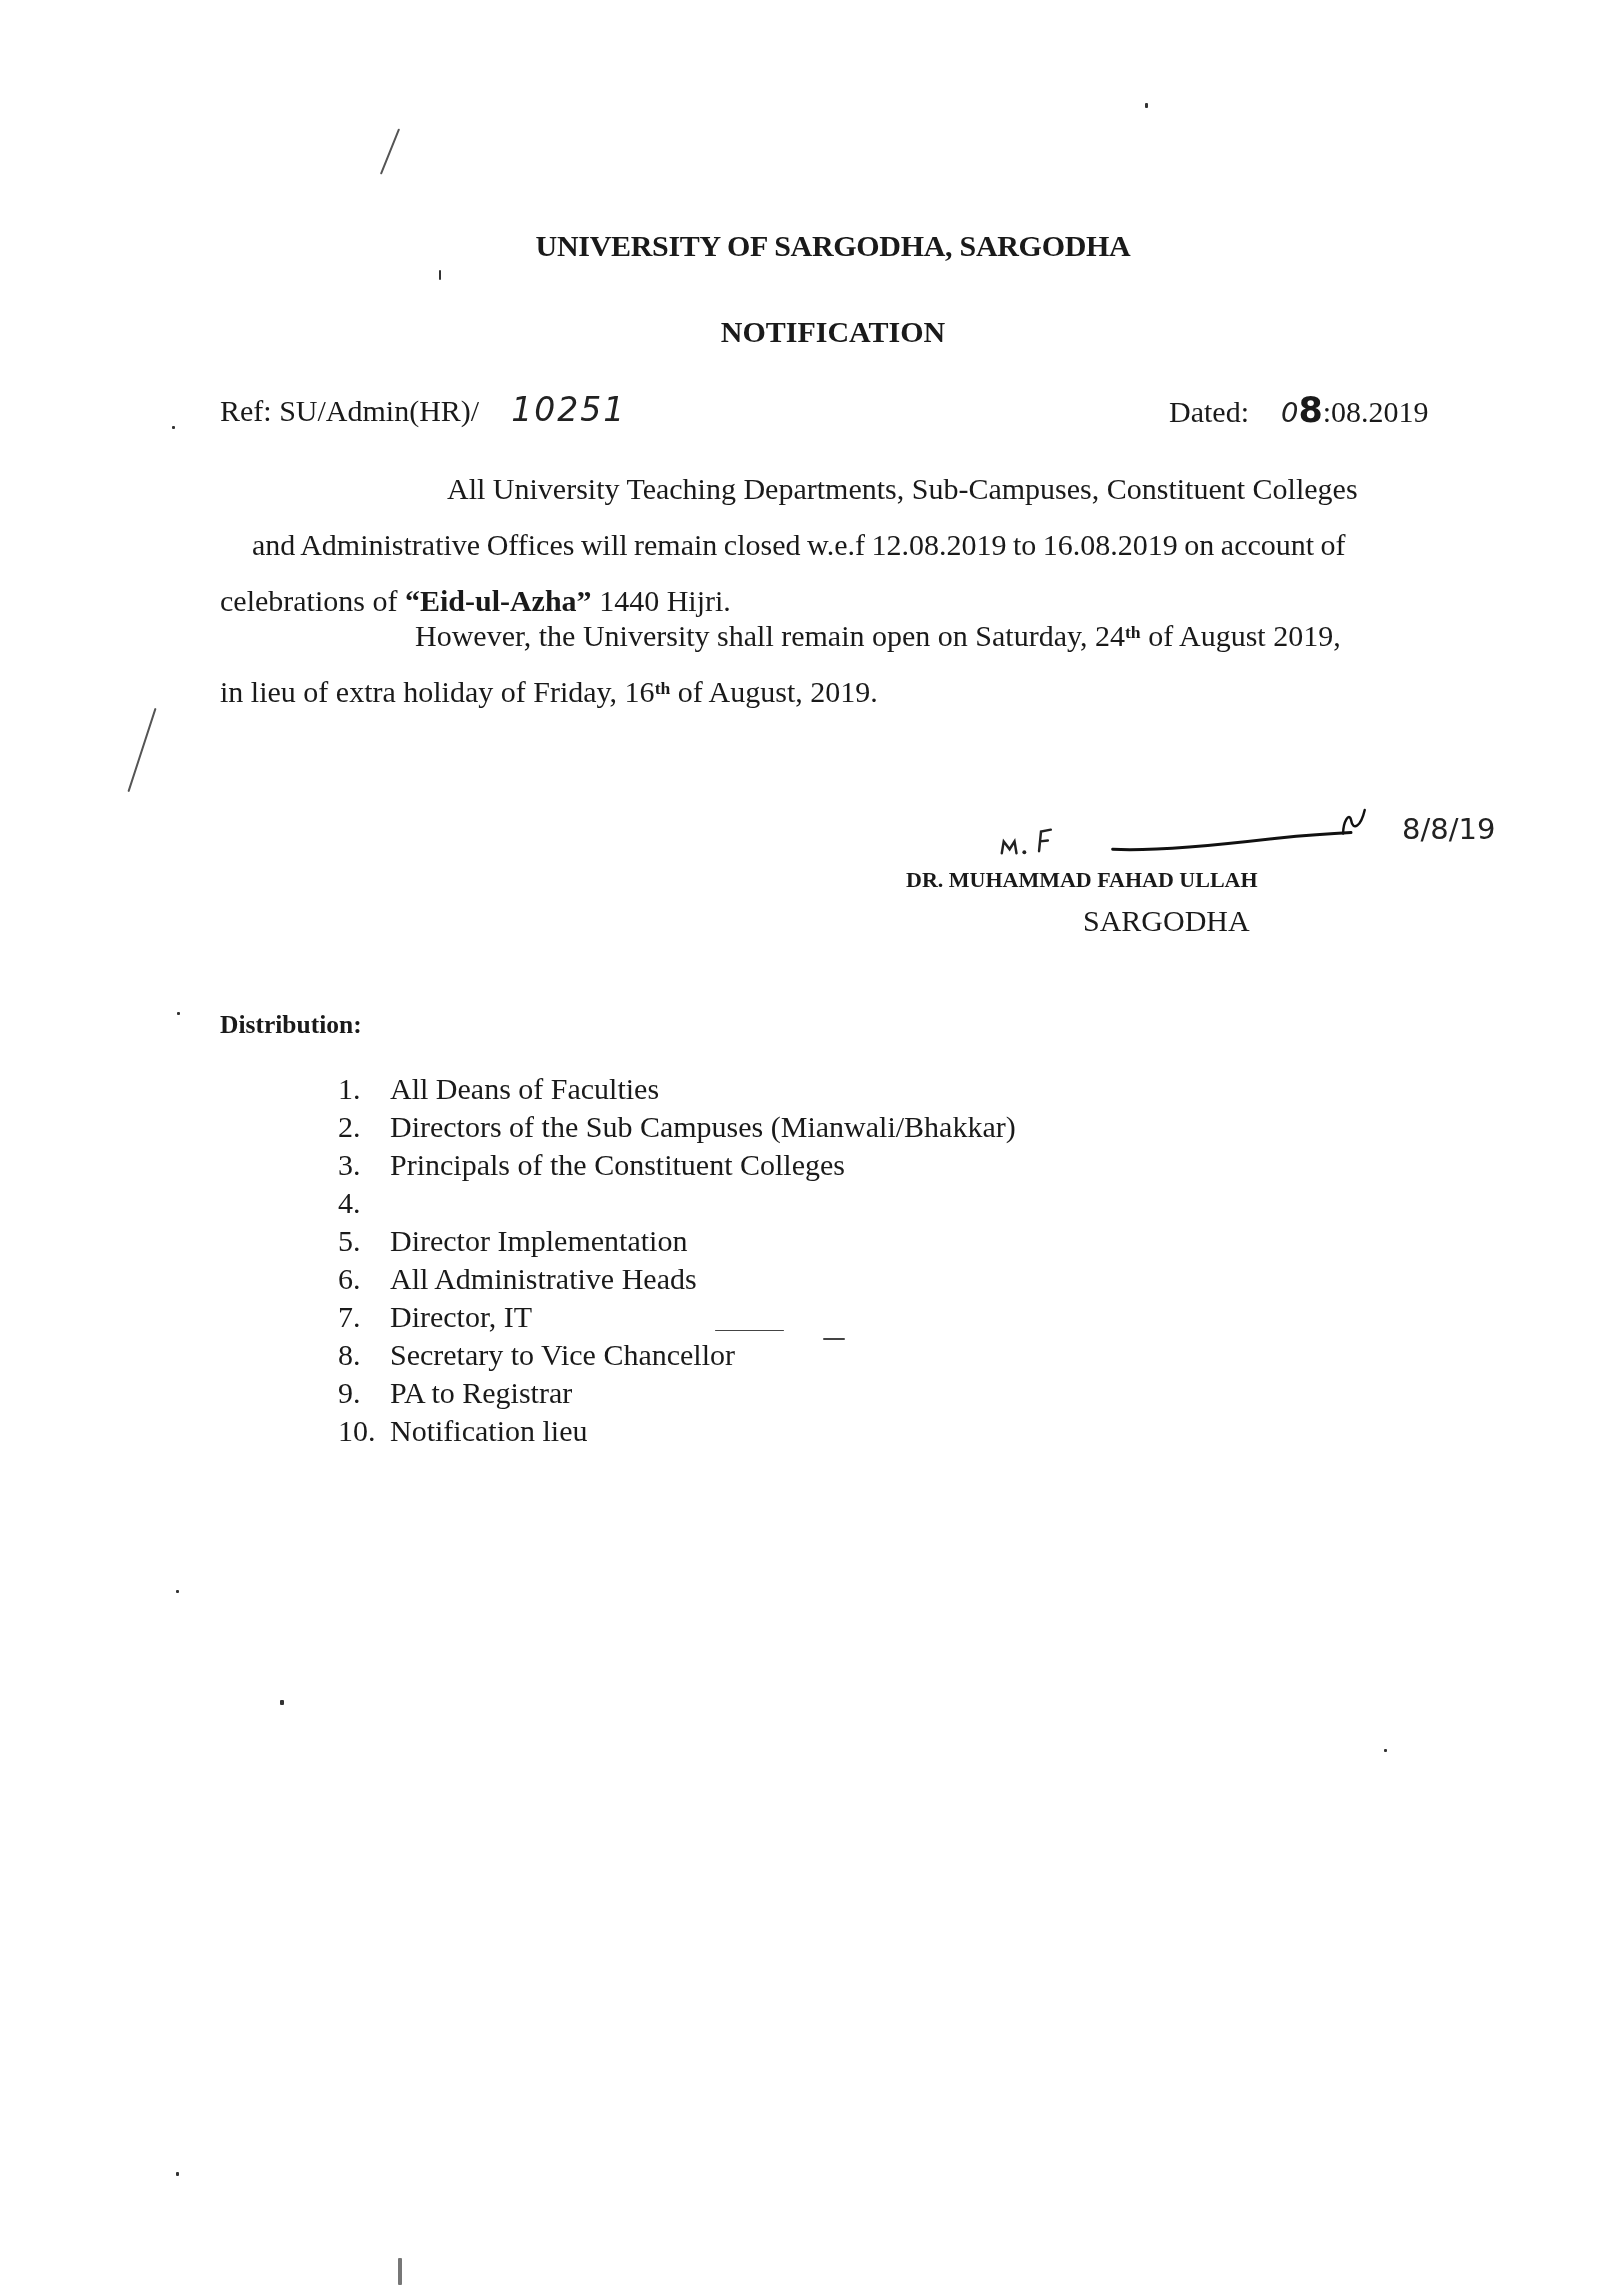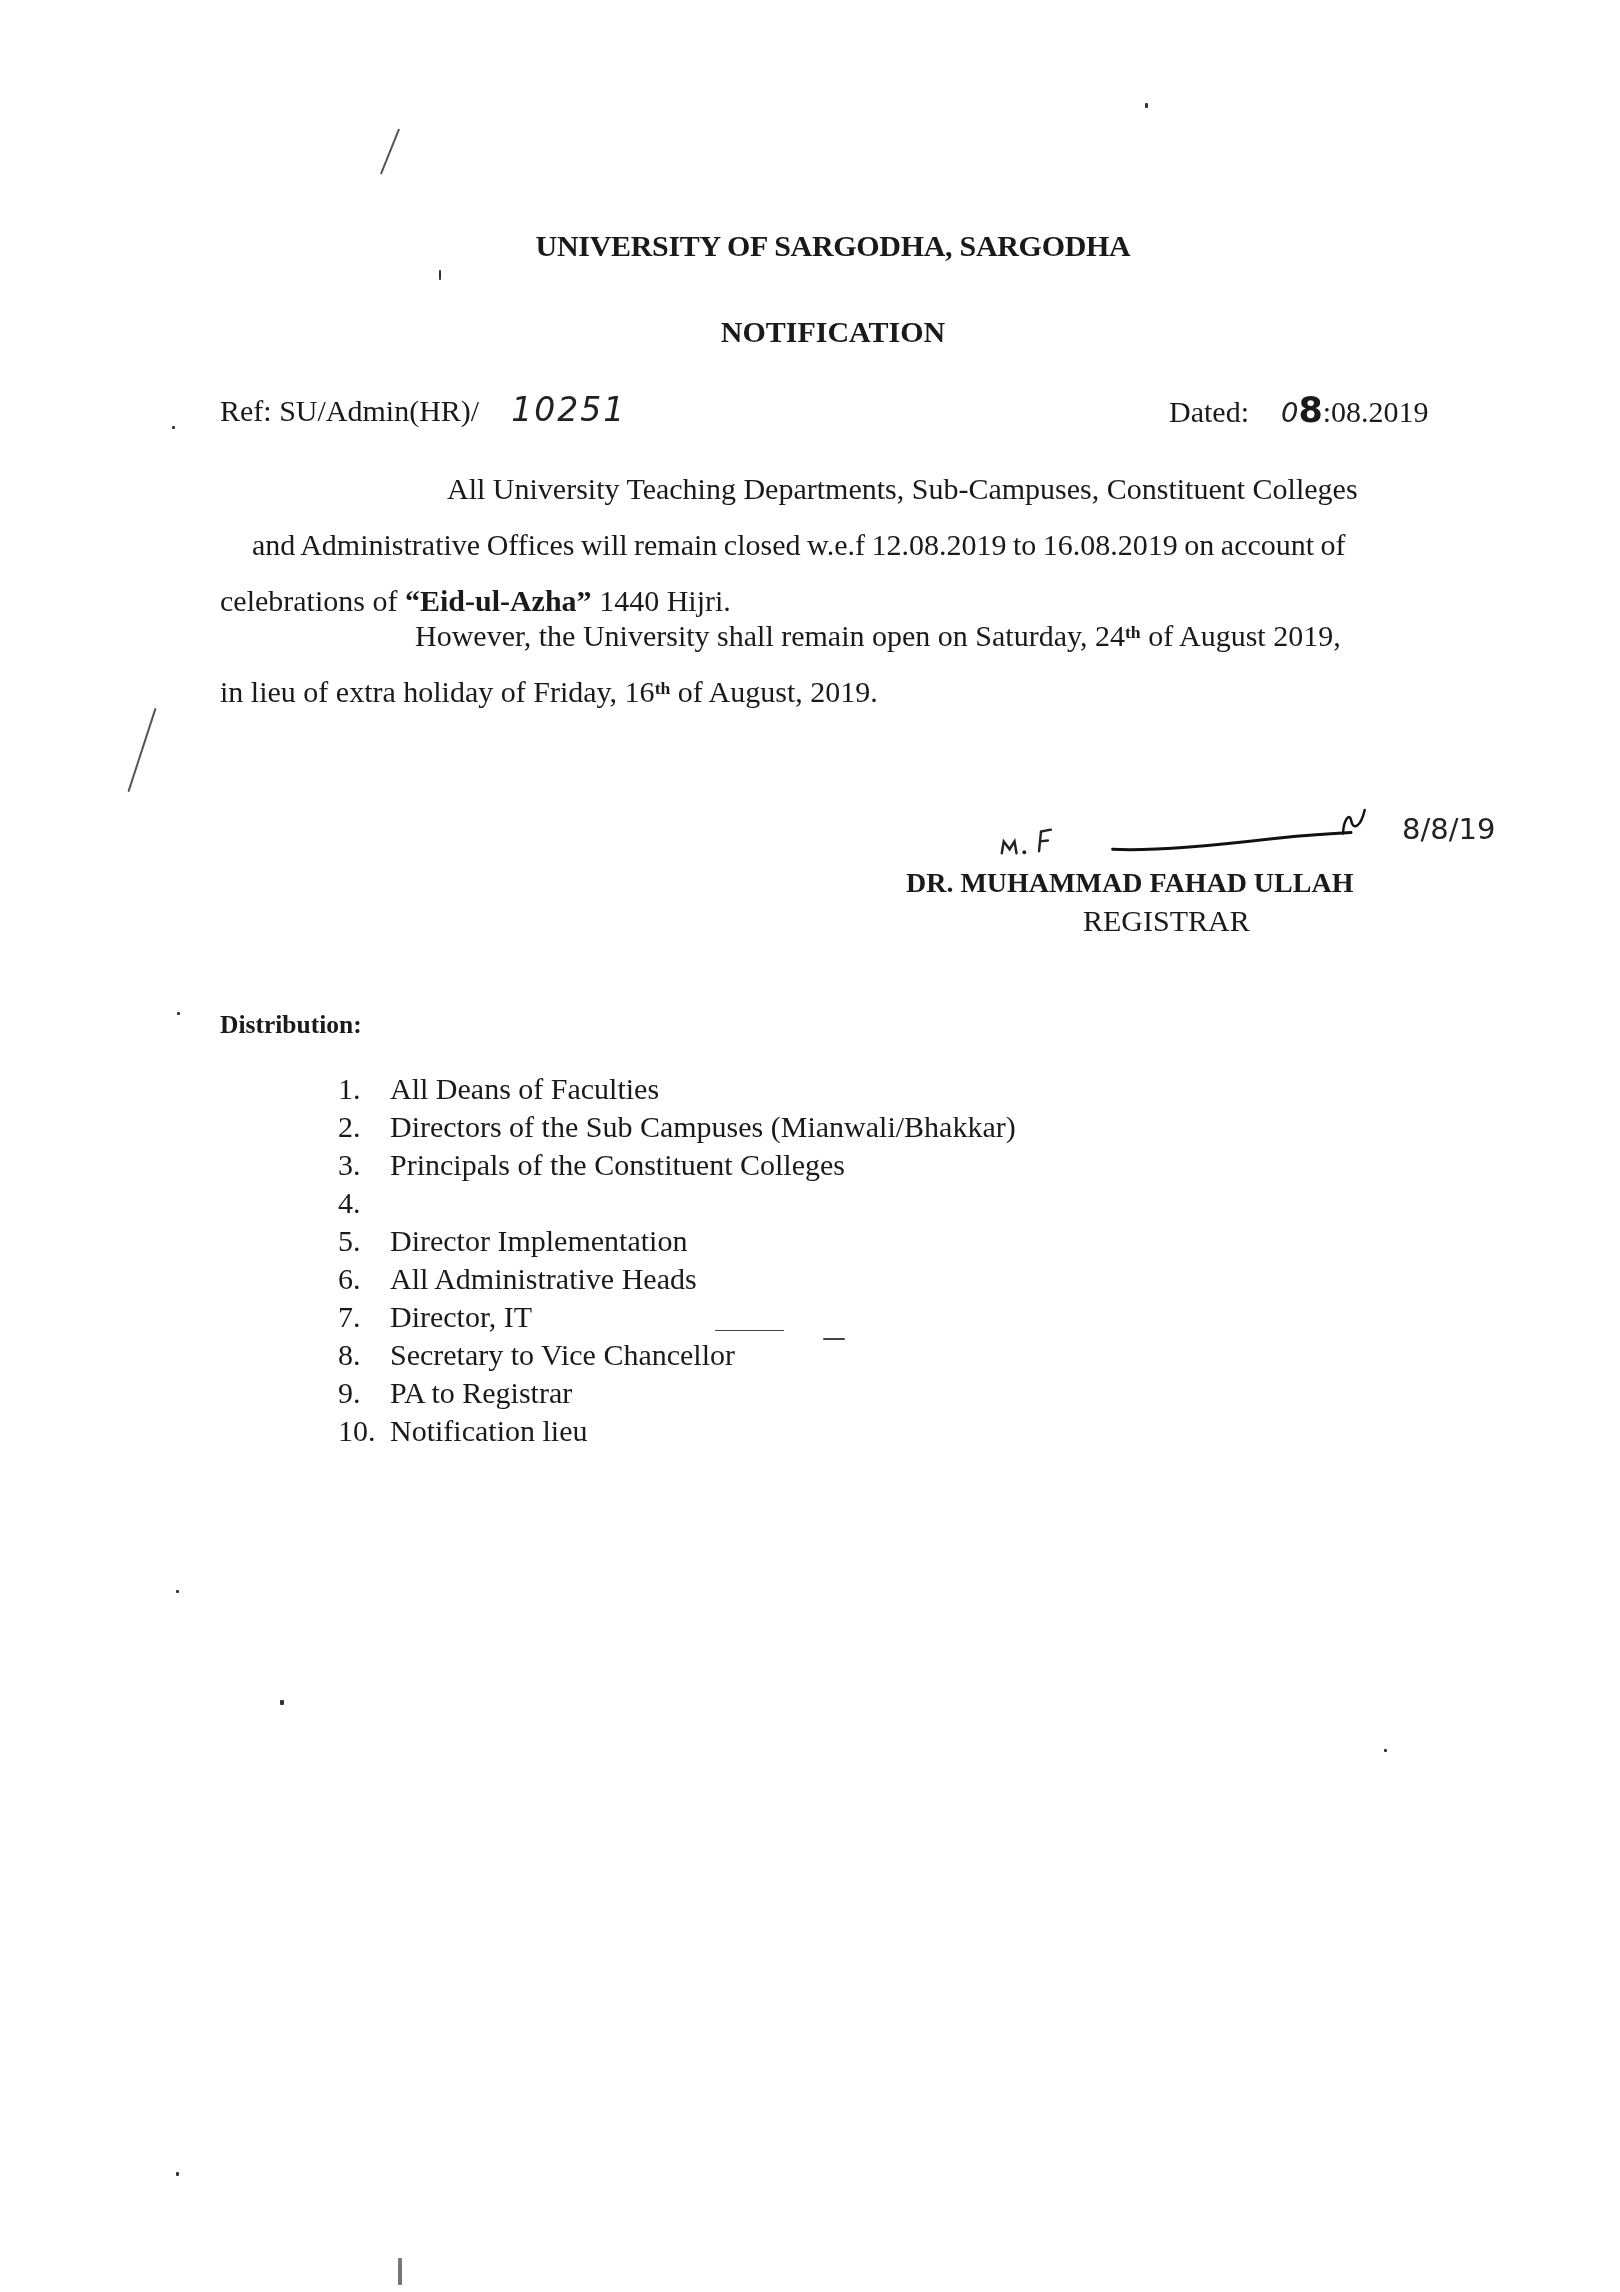--- a/index.html
+++ b/index.html
@@ -16,21 +16,21 @@
   .hand8 { font-family:"DejaVu Sans", sans-serif; font-weight:bold; font-size:35px; }
   .para { left:220px; width:1231px; font-size:30px; line-height:56px; }
   .p1 { top:461px; }
   .p2 { top:608px; }
   .indent { display:inline-block; width:195px; }
   .justify { text-align:justify; text-align-last:left;margin-left:32px; }
   sup { font-size:17.6px; font-weight:bold; vertical-align:top; position:relative; top:-3.9px; }
   .sig { left:990px; top:802px; width:490px; height:59px; }
   .sig svg { overflow:visible; }
   .sigdate { left:1362px; top:812px; font-family:"DejaVu Sans", sans-serif; font-size:29px; color:#222;margin-left:40px; }
-  .signame { left:906px; top:867px; font-size:28px; font-weight:bold; }
+  .signame { left:906px; top:867px; font-size:22px; font-weight:bold; }
   .sigtitle { left:1083px; top:904px; font-size:30px; }
   .dist { left:220px; top:1010px; font-size:25.5px; font-weight:bold; }
   .list { left:338px; top:1070px; font-size:30px; line-height:38px; margin:0; padding:0; list-style:none; }
   .list li { display:flex; }
   .list .num { display:inline-block; width:52px; }
   .noise { position:absolute; background:#333; border-radius:1px; }
 </style>
 </head>
 <body>
 
@@ -67,21 +67,21 @@
       <circle cx="35" cy="51" r="2" fill="#222"></circle>
       <path d="M50 50 L52 30 L62 28 M51 40 L59 39" fill="none" stroke="#222" stroke-width="2.5" stroke-linecap="round"></path>
 
       <path d="M125 48 C160 50, 230 44, 290 37 C320 34, 345 32, 368 31" fill="none" stroke="#111" stroke-width="3" stroke-linecap="round"></path>
       <path d="M360 32 C360 20, 366 10, 368 18 C370 30, 378 25, 382 8" fill="none" stroke="#111" stroke-width="2.5" stroke-linecap="round"></path>
     </svg>
   </div>
   <div class="abs sigdate">8/8/19</div>
 
   <div class="abs signame">DR. MUHAMMAD FAHAD ULLAH</div>
-  <div class="abs sigtitle">REGISTRAR</div>
+  <div class="abs sigtitle">SARGODHA</div>
 
   <div class="abs dist">Distribution:</div>
 
   <ul class="abs list">
     <li>
         <span class="num">1.</span>
         <span>All Deans of Faculties</span>
       </li>
     <li>
         <span class="num">2.</span>

